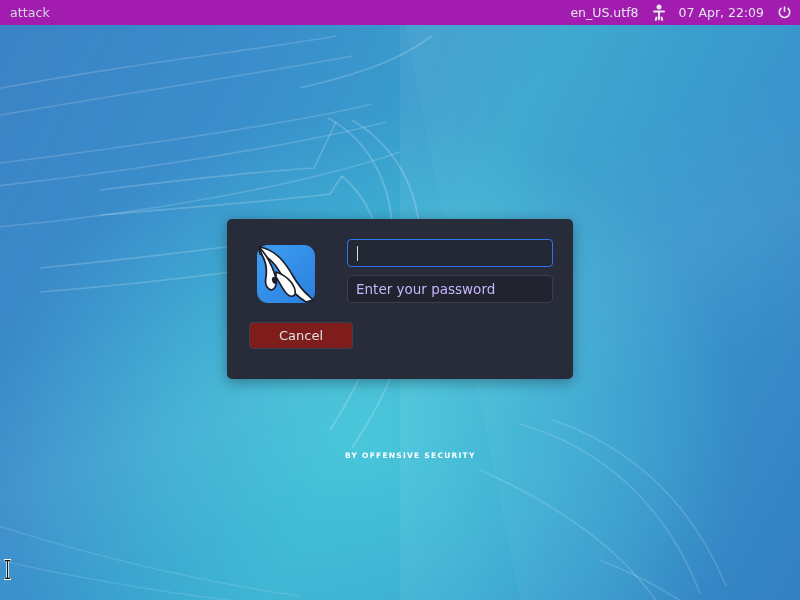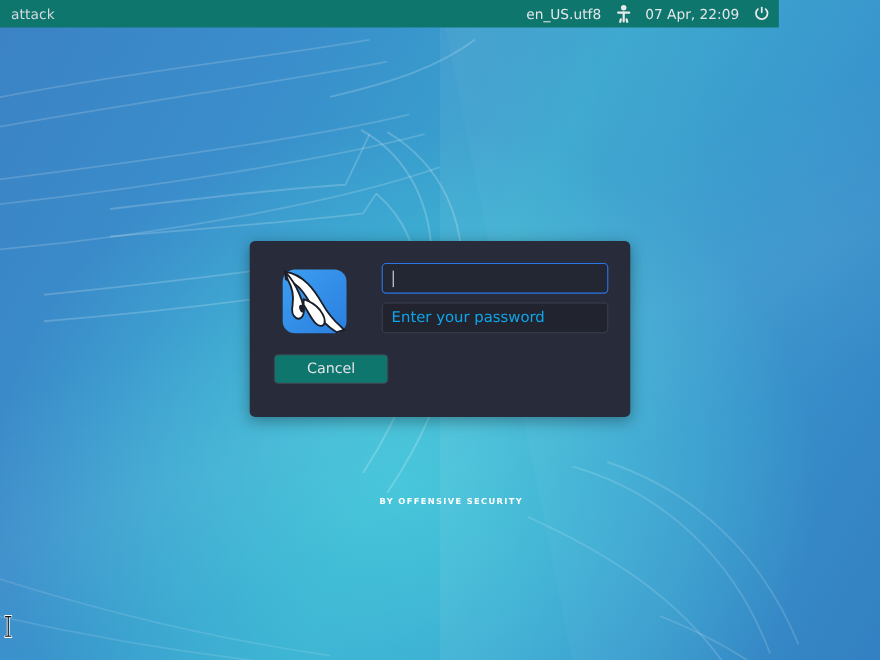--- a/index.html
+++ b/index.html
@@ -41,22 +41,22 @@
     position: absolute;
     left: 0; top: 0; width: 800px; height: 600px;
     background: linear-gradient(160deg, rgba(255,255,255,0.00) 40%, rgba(255,255,255,0.045) 56%, rgba(255,255,255,0.00) 70%);
   }
   .wp-svg { position: absolute; left: 0; top: 0; }
 
   
   #topbar {
     position: absolute;
     left: 0; top: 0;
-    width: 708px; height: 25px;
-    background: #0f766e;
+    width: 800px; height: 25px;
+    background: #a21caf;
     display: flex;
     align-items: center;
     justify-content: space-between;
     padding: 0 6px 0 10px;
     z-index: 40;
   }
   #topbar .host {
     color: #d6dade;
     font-size: 12.5px;
     letter-spacing: 0.1px;
@@ -140,42 +140,42 @@
     font-size: 13px;
   }
   .field.focused {
     border: 1.6px solid #2b76e8;
     background: #232734;
   }
   .field.plain {
     border: 1px solid #3b3f4d;
   }
   .field .ph {
-    color: #0ea5e9;
+    color: #c4b5fd;
     font-size: 13.5px;
     user-select: none;
   }
   .caret {
     display: inline-block;
     width: 1px;
     height: 15px;
     background: #d8dce2;
     margin-left: 1px;
   }
 
   .dlg-buttons {
     display: flex;
     justify-content: space-between;
     align-items: center;
     margin-top: 13px;
   }
   .btn {
     min-width: 78px;
     height: 27px;
-    background: #0f766e;
+    background: #7f1d1d;
     border: 1px solid #3e4350;
     border-radius: 4px;
     color: #dfe3e8;
     font-size: 13px;
     font-family: inherit;
     display: inline-flex;
     align-items: center;
     justify-content: center;
     padding: 0 29px;
     cursor: pointer;

